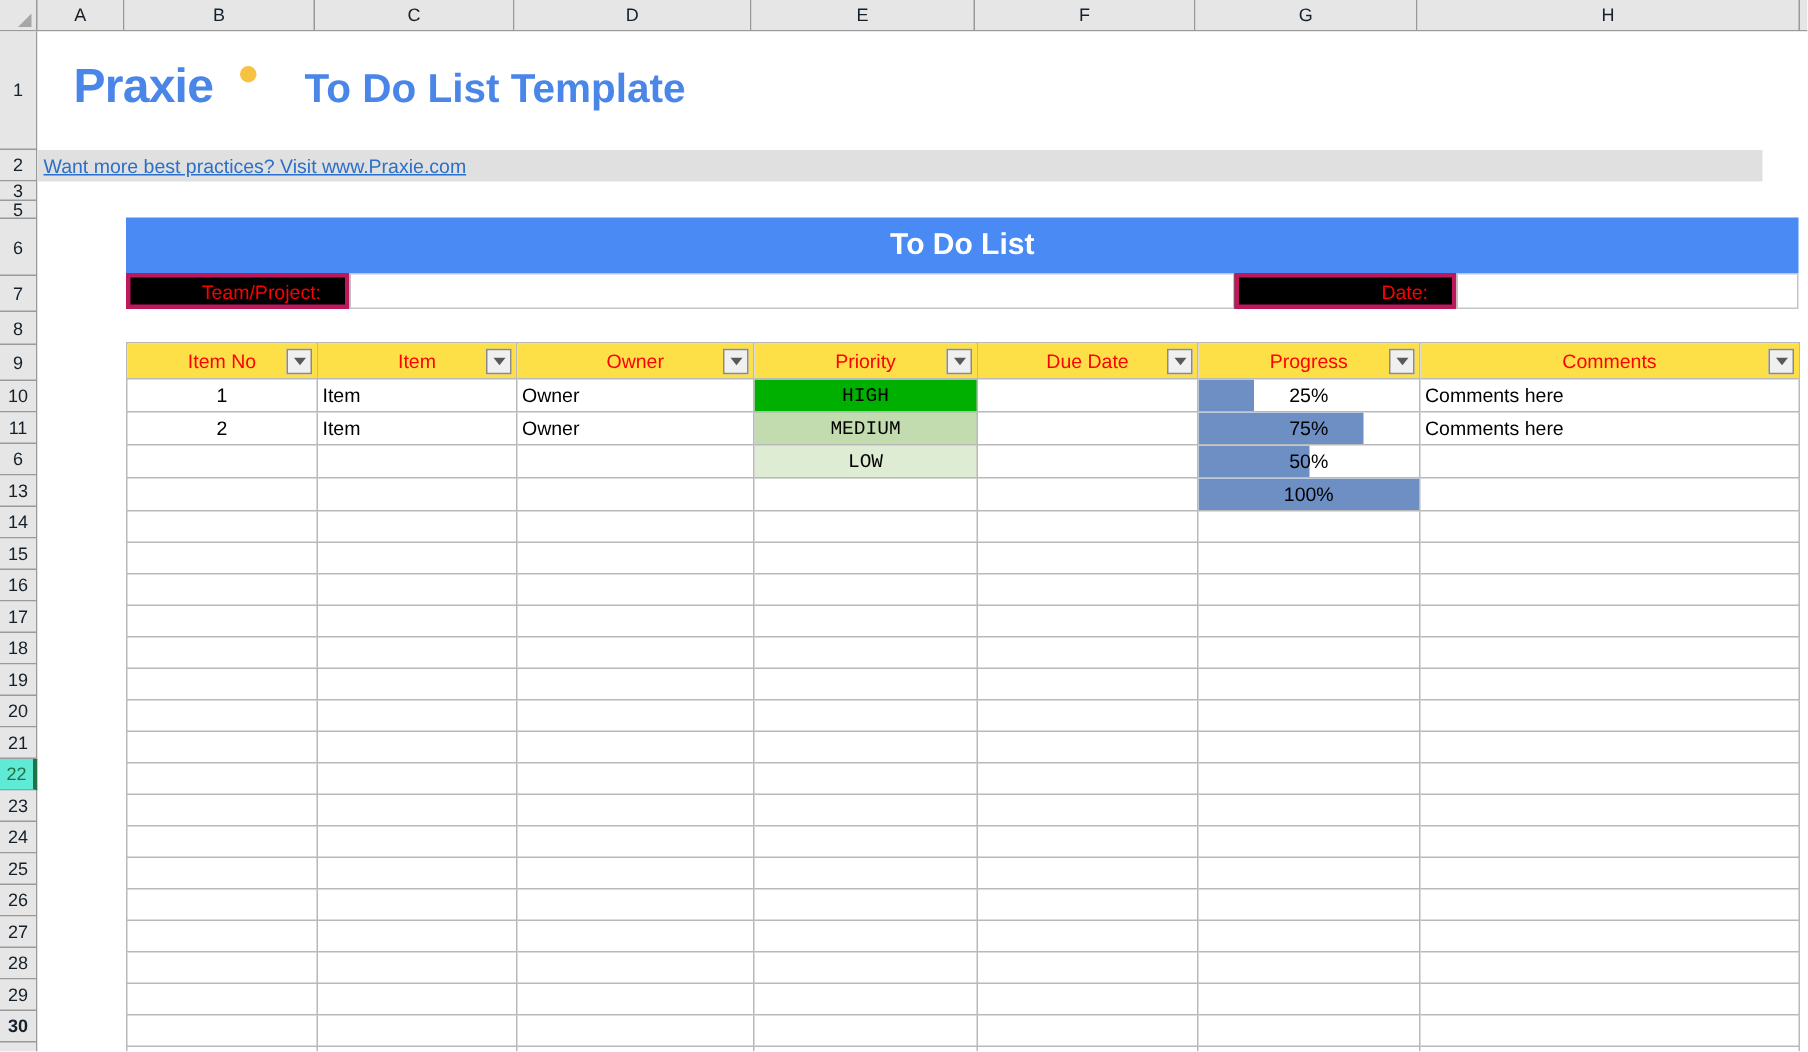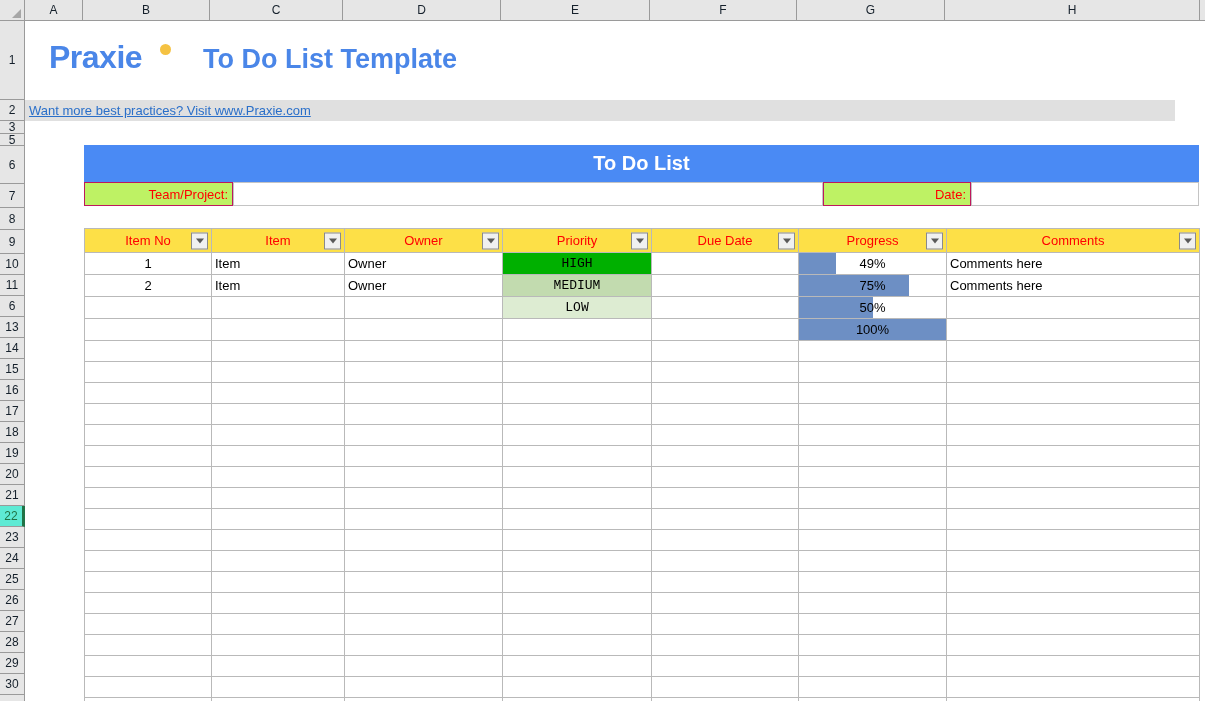--- a/index.html
+++ b/index.html
@@ -157,28 +157,28 @@
     justify-content: center;
   }
 
   
   .info-row {
     left: 59px; top: 161px;
     width: 1115px; height: 24px;
     display: flex;
   }
   .info-label {
-    background: #bef264;
-    border: 1px solid #be185d;
+    background: #000000;
+    border: 3px solid #be185d;
     color: #ff0000;
     font-size: 13px;
     display: flex;
     align-items: center;
     justify-content: flex-end;
-    padding-right: 4px;
+    padding-right: 16px;
     height: 24px;
   }
   .info-input {
     background: #ffffff;
     border: 1px solid #c4c4c4;
     height: 24px;
   }
 
   
   .todo-table {
@@ -299,21 +299,21 @@
         <div class="row-head" style="height: 21px;">20</div>
         <div class="row-head" style="height: 21px;">21</div>
         <div class="row-head active" style="height: 21px;">22</div>
         <div class="row-head" style="height: 21px;">23</div>
         <div class="row-head" style="height: 21px;">24</div>
         <div class="row-head" style="height: 21px;">25</div>
         <div class="row-head" style="height: 21px;">26</div>
         <div class="row-head" style="height: 21px;">27</div>
         <div class="row-head" style="height: 21px;">28</div>
         <div class="row-head" style="height: 21px;">29</div>
-        <div class="row-head" style="height: 21px;">30</div>
+        <div class="row-head" style="height: 21px; font-weight: bold;">30</div>
       </div>
   </div>
 
   <div class="grid">
 
     <div class="abs link-row">
       <span class="link-text">Want more best practices? Visit www.Praxie.com</span>
     </div>
 
     <div class="abs brand-band">
@@ -391,21 +391,21 @@
       </thead>
       <tbody>
           <tr>
             <td class="c-num">1</td>
             <td class="c-text">Item</td>
             <td class="c-text">Owner</td>
             <td class="c-center pri-high">HIGH</td>
             <td class="c-text"></td>
             <td class="progress-cell">
               <span class="bar-fill" style="width: 25%; background: rgb(109, 143, 196);"></span>
-              <span class="bar-label">49%</span>
+              <span class="bar-label">25%</span>
             </td>
             <td class="c-text">Comments here</td>
           </tr>
           <tr>
             <td class="c-num">2</td>
             <td class="c-text">Item</td>
             <td class="c-text">Owner</td>
             <td class="c-center pri-medium">MEDIUM</td>
             <td class="c-text"></td>
             <td class="progress-cell">

